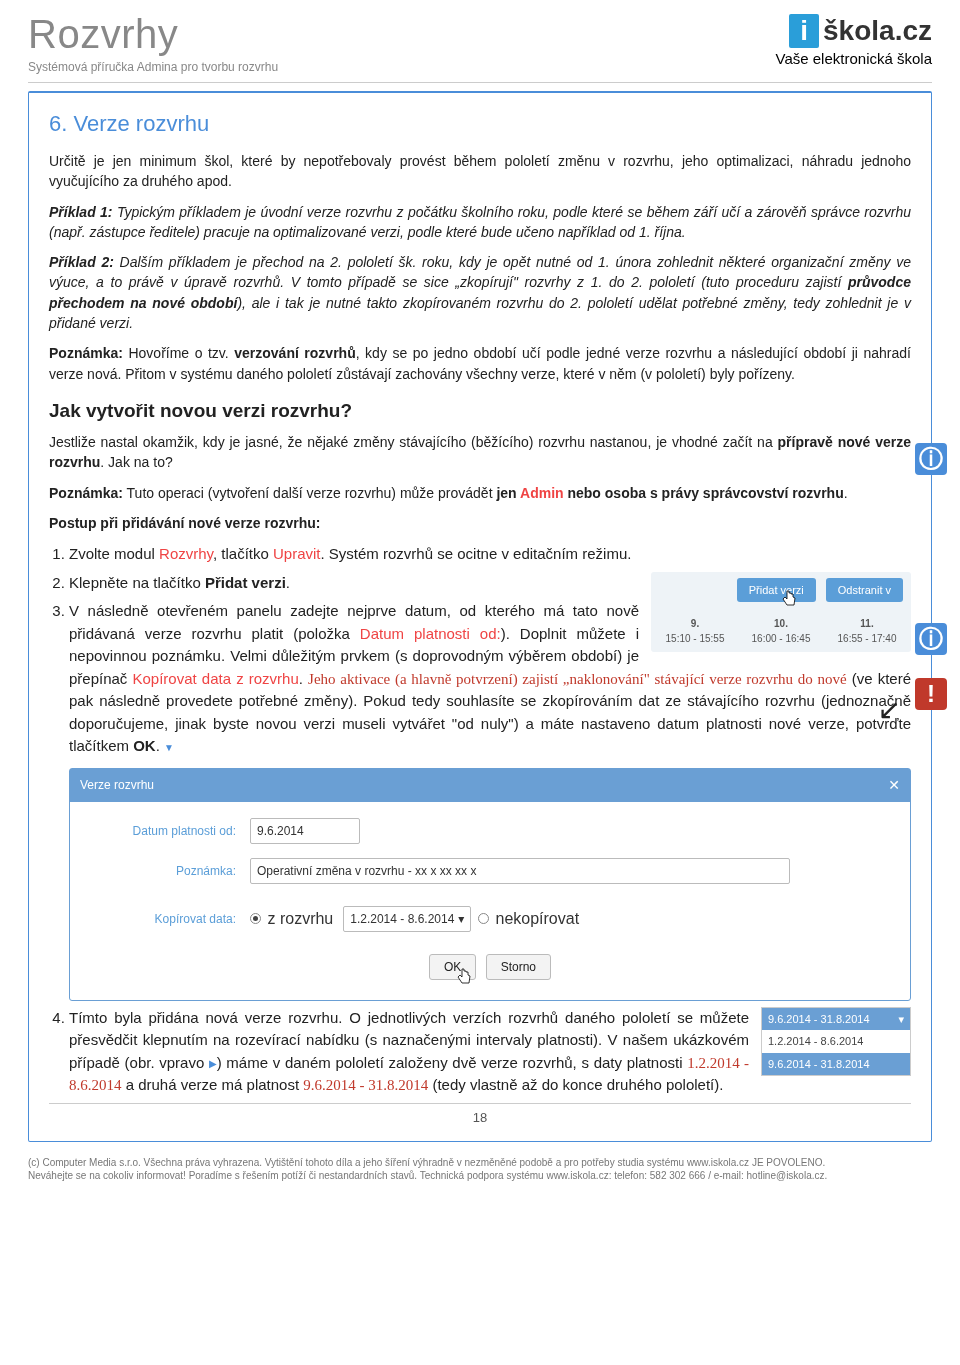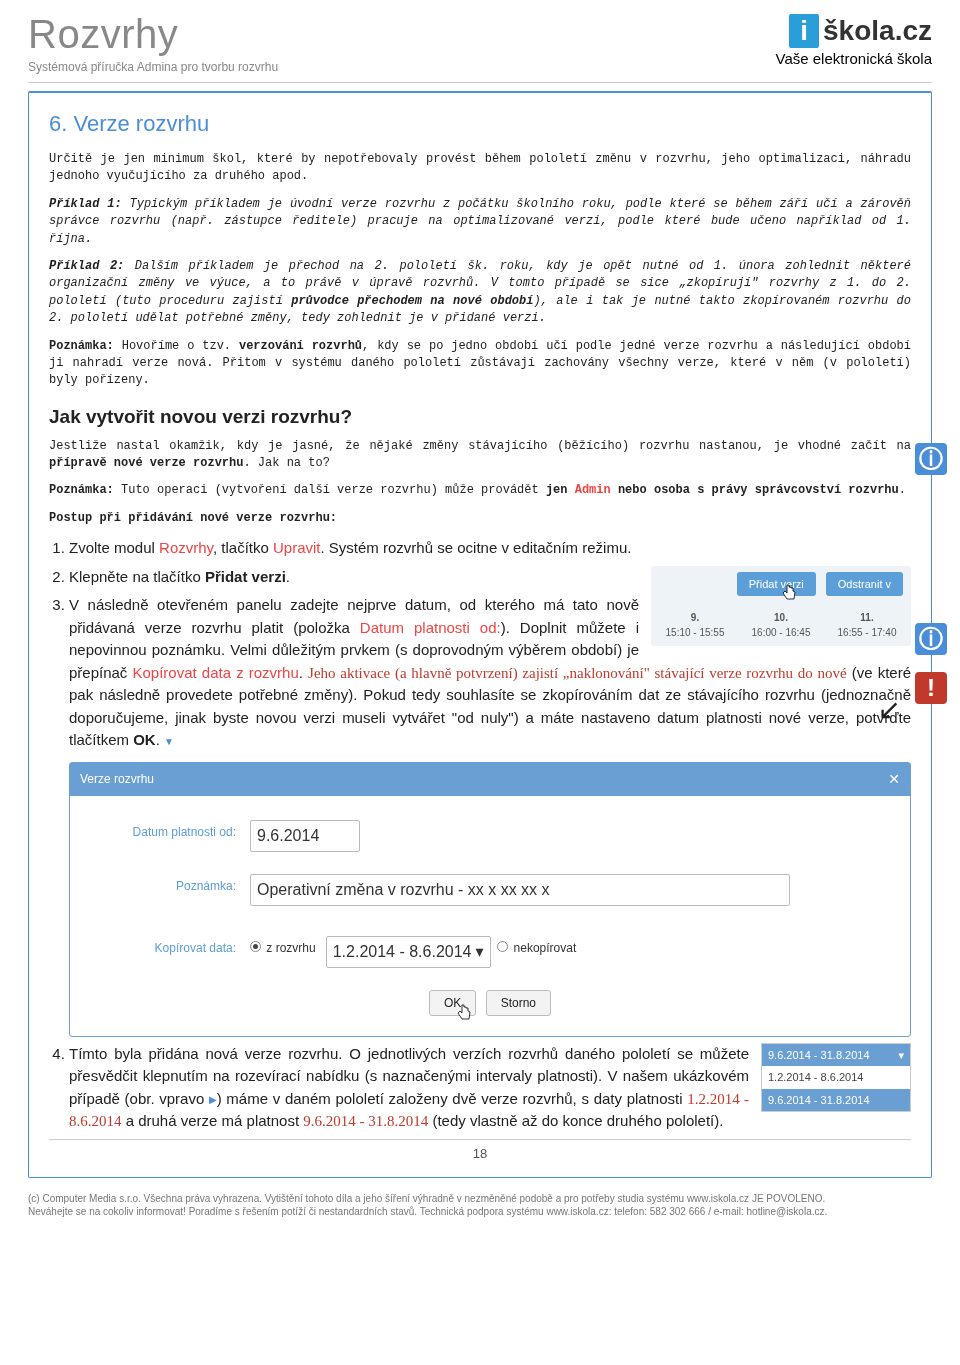--- a/index.html
+++ b/index.html
@@ -71,25 +71,24 @@
     position: relative;
     margin-bottom: 10px;
   }
   h2.chapter {
     color: #4a8dd9;
     font-size: 22px;
     font-weight: normal;
     margin-bottom: 14px;
   }
   p {
-    font-size: 12px;
+    font-size: 14px;
     line-height: 1.45;
     margin-bottom: 10px;
     text-align: justify;
-    font-family: Liberation Mono, monospace;
   }
   .italic { font-style: italic; }
   .bold { font-weight: bold; }
   .blue { color: #ef4444; }
   .red { color: #c0392b; font-family: Liberation Serif, serif; }
   h3.subchapter {
     font-size: 19px;
     font-weight: bold;
     margin-top: 16px;
     margin-bottom: 10px;
@@ -208,37 +207,36 @@
     text-align: right;
     color: #5b9ed8;
     font-size: 12px;
     padding-right: 14px;
   }
   .dialog-row .inp {
     background: #fff;
     border: 1px solid #bbb;
     padding: 3px 6px;
     border-radius: 2px;
-    font-size: 16px;
+    font-size: 12px;
     color: #333;
-    margin-top: 8px;
   }
   .dialog-row .inp.wide { width: 540px; }
   .dialog-row .inp.small { width: 110px; }
   .dialog-row .sel { display: inline-flex; align-items: center; gap: 4px; }
   .dialog-row .radio {
     display: inline-block; width: 11px; height: 11px;
     border: 1px solid #888; border-radius: 50%;
     margin-right: 2px; position: relative;
   }
   .dialog-row .radio.checked::after {
     content: ''; position: absolute; top: 2px; left: 2px;
     width: 5px; height: 5px; background: #444; border-radius: 50%;
   }
-  .dialog-row .opt { margin-right: 10px; font-size: 12px; color: #333; }
+  .dialog-row .opt { margin-right: 10px; font-size: 16px; color: #333; }
   .dialog-footer {
     text-align: center;
     padding: 8px 0 4px 0;
     position: relative;
   }
   .dialog-footer .btn2 {
     background: #f3f3f3;
     border: 1px solid #bbb;
     padding: 3px 14px;
     border-radius: 3px;

